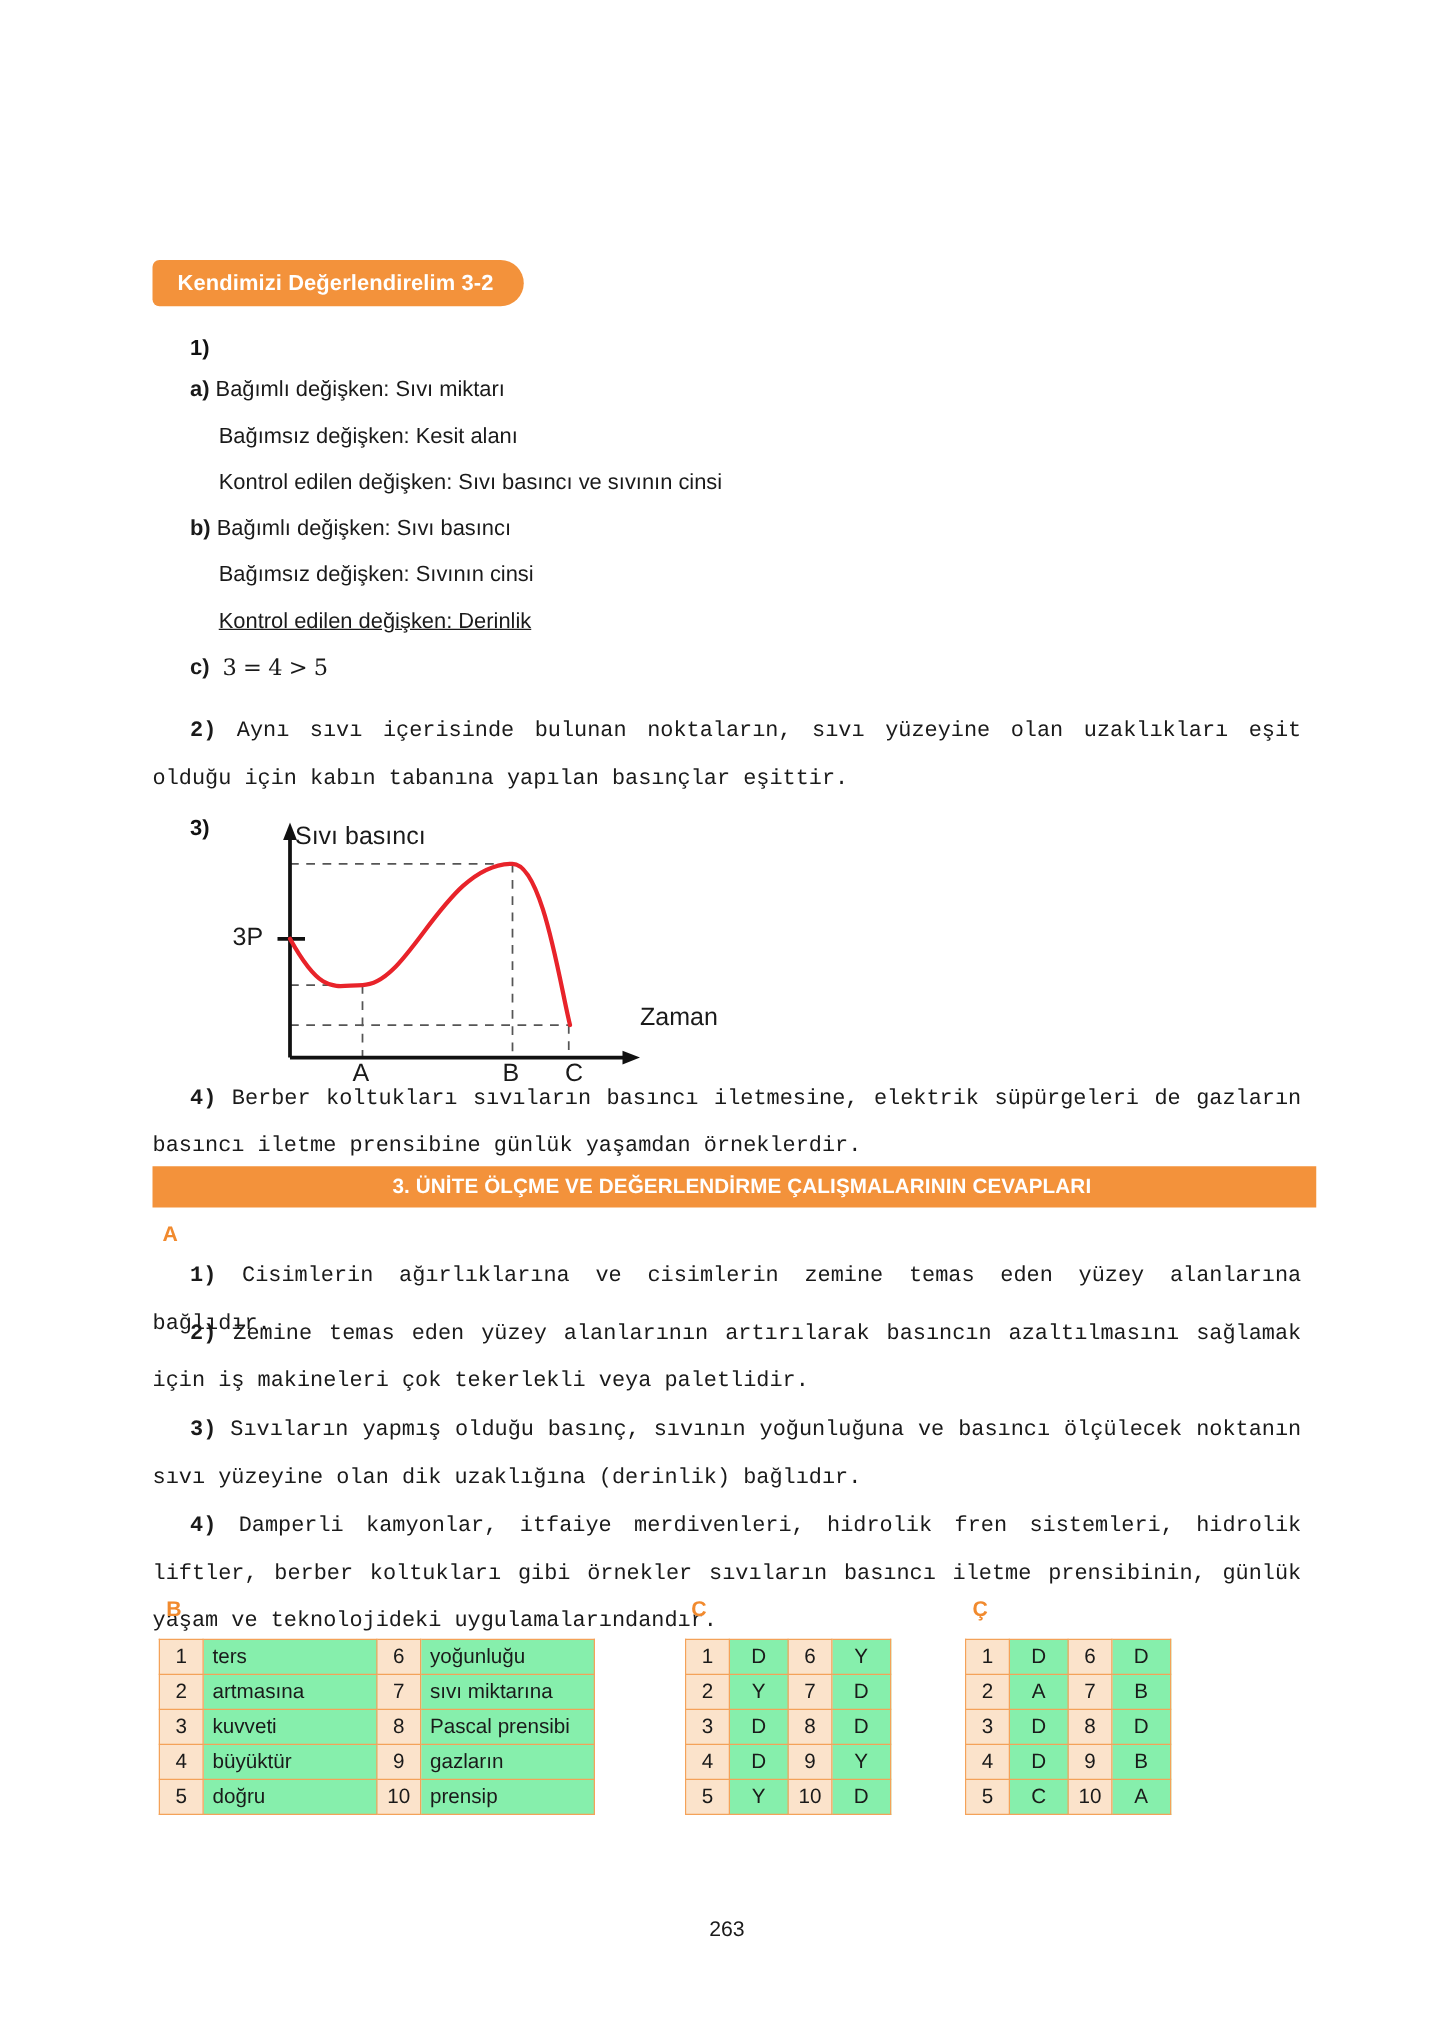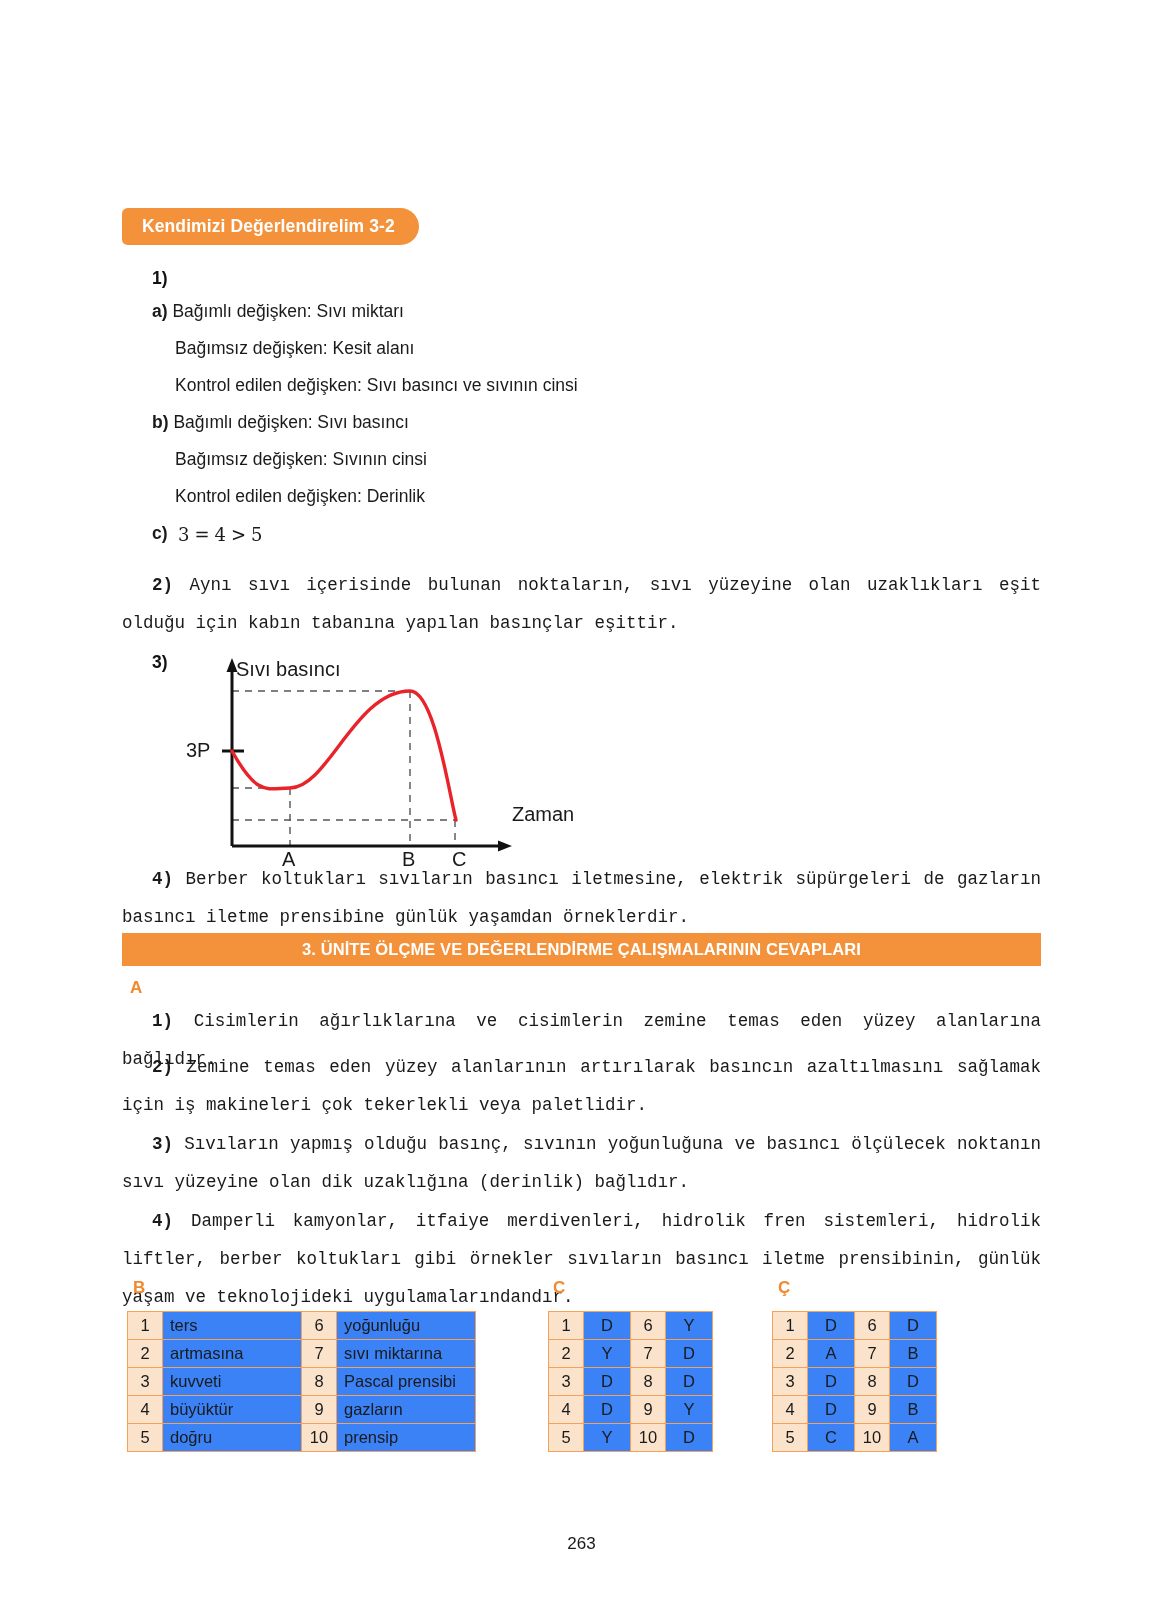--- a/index.html
+++ b/index.html
@@ -103,20 +103,21 @@
     width: 919px;
     height: 33px;
     background: #F3923B;
     color: #ffffff;
     font-weight: bold;
     font-size: 16.5px;
     display: flex;
     align-items: center;
     justify-content: center;
     letter-spacing: 0.1px;
+    padding-left: 12px;
   }
 
   .sec-letter {
     position: absolute;
     color: #F18A2E;
     font-weight: bold;
     font-size: 17px;
   }
 
   
@@ -125,21 +126,21 @@
     border-collapse: collapse;
     font-size: 16.5px;
     color: #1a1a1a;
     background: #ffffff;
   }
   .ans-table td {
     border: 1px solid #F4A259;
     height: 27px;
     padding: 0 7px;
     vertical-align: middle;
-    background: #3b82f6;
+    background: #86efac;
   }
   .ans-table td.num {
     background: #FBE3CB;
     text-align: center;
     width: 26px;
     padding: 0 4px;
   }
   .ans-table td.val { text-align: left; }
   .ans-table td.val-c { text-align: center; }
 
@@ -176,21 +177,21 @@
     <span>Bağımlı değişken: Sıvı miktarı</span>
   </div>
   <div class="txt" style="left:175px; top:290px;">Bağımsız değişken: Kesit alanı</div>
   <div class="txt" style="left:175px; top:327px;text-align:right;">Kontrol edilen değişken: Sıvı basıncı ve sıvının cinsi</div>
 
   <div class="txt" style="left:152px; top:364px;">
     <b>b)</b>
     <span>Bağımlı değişken: Sıvı basıncı</span>
   </div>
   <div class="txt" style="left:175px; top:401px;">Bağımsız değişken: Sıvının cinsi</div>
-  <div class="txt" style="left:175px; top:438px;">Kontrol edilen değişken: Derinlik</div>
+  <div class="txt" style="left:175px; top:438px;text-decoration:underline;">Kontrol edilen değişken: Derinlik</div>
 
   <div class="txt" style="left:152px; top:475px;">
     <b>c)</b>
   </div>
   <div class="mathline" style="left:178px; top:484px;">
     <span>3</span><span class="op">=</span><span>4</span><span class="op">&gt;</span><span>5</span>
   </div>
 
   <div class="para" style="left:122px; top:526px; width:919px;">
     <span class="ind"></span><b>2)</b>

